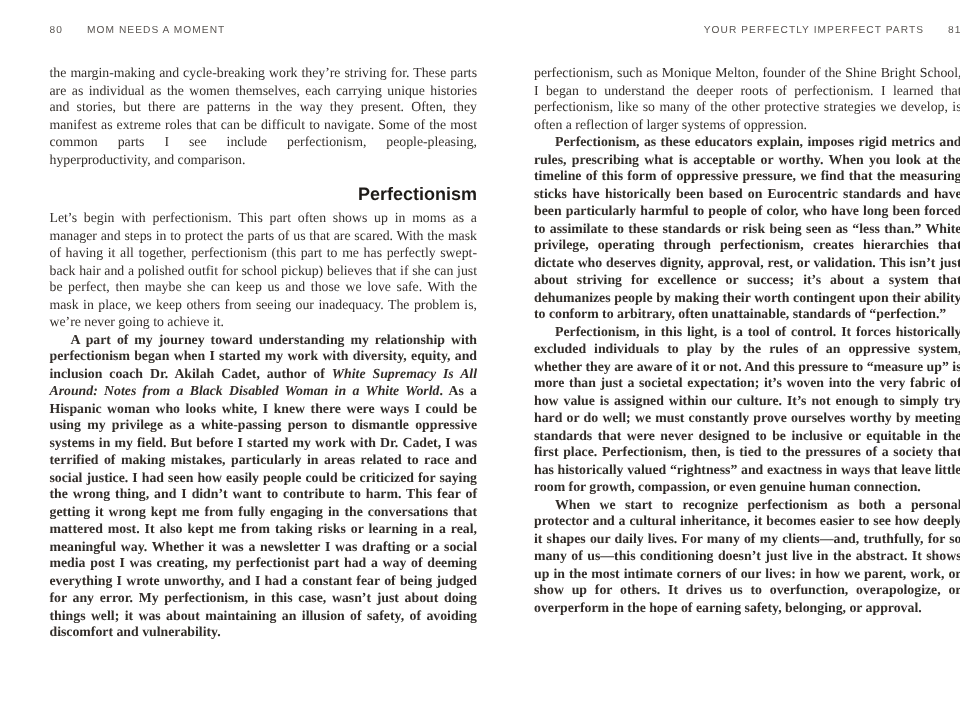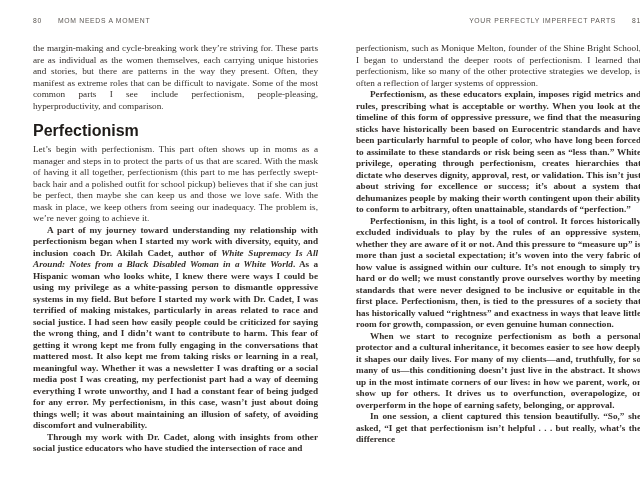--- a/index.html
+++ b/index.html
@@ -49,55 +49,53 @@
     font-size: 9.2px;
     line-height: 11.5px;
     text-align: justify;
     color: #332e2a;
   }
   .para.indent { text-indent: 14px; font-weight: bold; }
   .para .italic { font-style: italic; margin-top: 24px; }
   .section-heading {
     font-family: "Liberation Sans", sans-serif;
     font-weight: bold;
-    font-size: 16px;
+    font-size: 12px;
     color: #1e1b18;
     margin-top: 10px;
     margin-bottom: 4px;
-    text-align: left;
+    text-align: right;
   }
 </style>
 </head>
 <body>
 
 <div class="spread">
 
   <div class="page page-left">
     <div class="page-header align-left">
       <span class="folio">80</span>
       <span class="gap"></span>
       <span class="running-head">MOM NEEDS A MOMENT</span>
     </div>
     <div class="page-body">
         <p class="para"><span>the margin-making and cycle-breaking work they’re striving for. These parts are as individual as the women themselves, each carrying unique histories and stories, but there are patterns in the way they present. Often, they manifest as extreme roles that can be difficult to navigate. Some of the most common parts I see include perfectionism, people-pleasing, hyperproductivity, and comparison.</span></p>
         <h2 class="section-heading">Perfectionism</h2>
         <p class="para"><span>Let’s begin with perfectionism. This part often shows up in moms as a manager and steps in to protect the parts of us that are scared. With the mask of having it all together, perfectionism (this part to me has perfectly swept-back hair and a polished outfit for school pickup) believes that if she can just be perfect, then maybe she can keep us and those we love safe. With the mask in place, we keep others from seeing our inadequacy. The problem is, we’re never going to achieve it.</span></p>
         <p class="para indent"><span>A part of my journey toward understanding my relationship with perfectionism began when I started my work with diversity, equity, and inclusion coach Dr. Akilah Cadet, author of </span><span class="italic">White Supremacy Is All Around: Notes from a Black Disabled Woman in a White World</span><span>. As a Hispanic woman who looks white, I knew there were ways I could be using my privilege as a white-passing person to dismantle oppressive systems in my field. But before I started my work with Dr. Cadet, I was terrified of making mistakes, particularly in areas related to race and social justice. I had seen how easily people could be criticized for saying the wrong thing, and I didn’t want to contribute to harm. This fear of getting it wrong kept me from fully engaging in the conversations that mattered most. It also kept me from taking risks or learning in a real, meaningful way. Whether it was a newsletter I was drafting or a social media post I was creating, my perfectionist part had a way of deeming everything I wrote unworthy, and I had a constant fear of being judged for any error. My perfectionism, in this case, wasn’t just about doing things well; it was about maintaining an illusion of safety, of avoiding discomfort and vulnerability.</span></p>
-        <p class="para indent"><span>Through my work with Dr. Cadet, along with insights from other social justice educators who have studied the intersection of race and</span></p>
       </div>
   </div>
 
   <div class="page page-right">
     <div class="page-header align-right">
       <span class="running-head">YOUR PERFECTLY IMPERFECT PARTS</span>
       <span class="gap"></span>
       <span class="folio">81</span>
     </div>
     <div class="page-body">
         <p class="para"><span>perfectionism, such as Monique Melton, founder of the Shine Bright School, I began to understand the deeper roots of perfectionism. I learned that perfectionism, like so many of the other protective strategies we develop, is often a reflection of larger systems of oppression.</span></p>
         <p class="para indent"><span>Perfectionism, as these educators explain, imposes rigid metrics and rules, prescribing what is acceptable or worthy. When you look at the timeline of this form of oppressive pressure, we find that the measuring sticks have historically been based on Eurocentric standards and have been particularly harmful to people of color, who have long been forced to assimilate to these standards or risk being seen as “less than.” White privilege, operating through perfectionism, creates hierarchies that dictate who deserves dignity, approval, rest, or validation. This isn’t just about striving for excellence or success; it’s about a system that dehumanizes people by making their worth contingent upon their ability to conform to arbitrary, often unattainable, standards of “perfection.”</span></p>
         <p class="para indent"><span>Perfectionism, in this light, is a tool of control. It forces historically excluded individuals to play by the rules of an oppressive system, whether they are aware of it or not. And this pressure to “measure up” is more than just a societal expectation; it’s woven into the very fabric of how value is assigned within our culture. It’s not enough to simply try hard or do well; we must constantly prove ourselves worthy by meeting standards that were never designed to be inclusive or equitable in the first place. Perfectionism, then, is tied to the pressures of a society that has historically valued “rightness” and exactness in ways that leave little room for growth, compassion, or even genuine human connection.</span></p>
         <p class="para indent"><span>When we start to recognize perfectionism as both a personal protector and a cultural inheritance, it becomes easier to see how deeply it shapes our daily lives. For many of my clients—and, truthfully, for so many of us—this conditioning doesn’t just live in the abstract. It shows up in the most intimate corners of our lives: in how we parent, work, or show up for others. It drives us to overfunction, overapologize, or overperform in the hope of earning safety, belonging, or approval.</span></p>
-        <p class="para indent"><span>In one session, a client captured this tension beautifully. “So,” she asked, “I get that perfectionism isn’t helpful . . . but really, what’s the difference</span></p>
       </div>
   </div>
 
 </div>
 
 </body></html>

